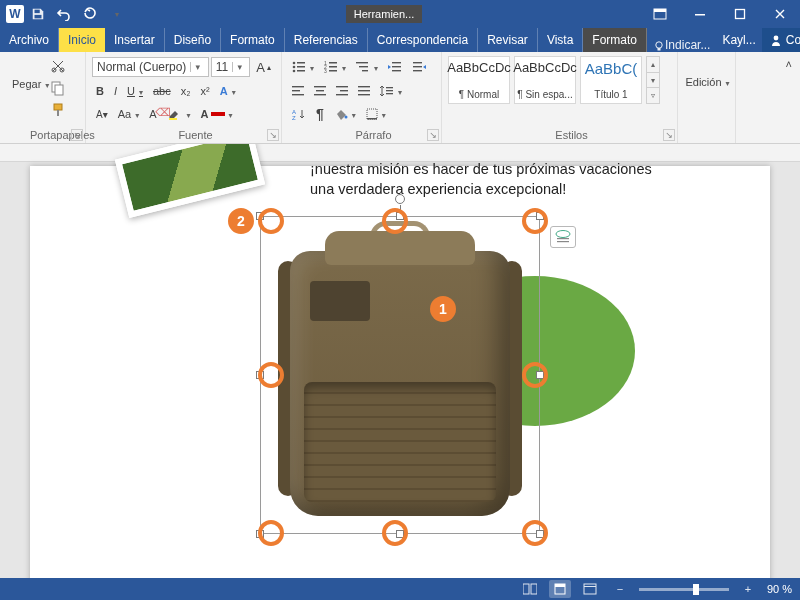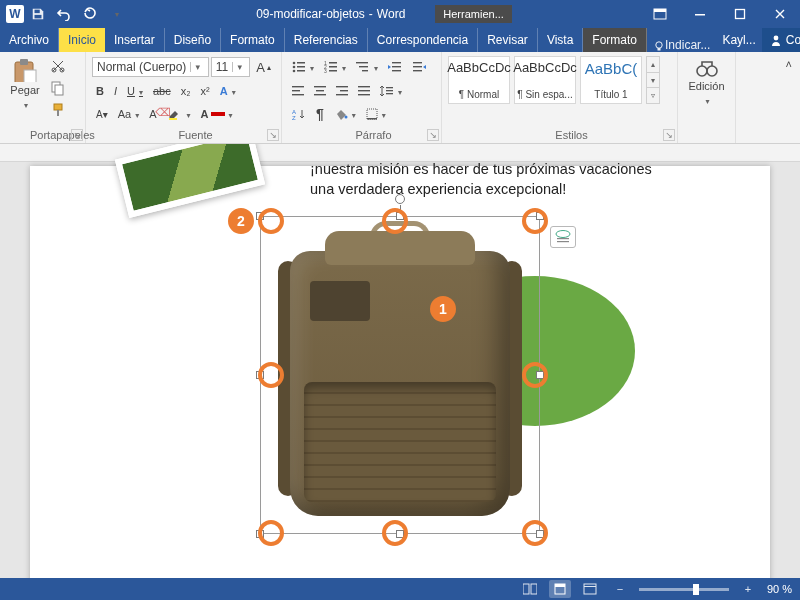--- a/index.html
+++ b/index.html
@@ -32,21 +32,21 @@
   .group .label { text-align: center; font-size: 11px; color: #666; padding-top: 2px; margin-left: 24px; }
   .group .launcher { position: absolute; right: 2px; bottom: 2px; font-size: 9px; color: #888; width: 12px; height: 12px; border: 1px solid #ccc; display: flex; align-items: center; justify-content: center; }
   .rbtn { border: 1px solid transparent; padding: 1px 3px; border-radius: 2px; display: inline-flex; align-items: center; gap: 2px; }
   .combo { display: inline-flex; align-items: center; background: #fff; border: 1px solid #c0c0c0; height: 20px; font-size: 12px; }
   .combo span { padding: 0 4px; }
   .combo .dd { width: 14px; text-align: center; border-left: 1px solid #c0c0c0; color: #666; font-size: 9px; }
   .row { display: flex; align-items: center; gap: 2px; height: 22px; }
 
   
   .clipboard-main { display: flex; gap: 2px; }
-  .paste { width: 38px; height: 56px; display: flex; flex-direction: column; align-items: center; justify-content: flex-start; gap: 2px; }
+  .paste { width: 38px; height: 56px; display: flex; flex-direction: row; align-items: center; justify-content: flex-start; gap: 2px; }
 
   
   .style-item { width: 62px; height: 48px; border: 1px solid #d8d8d8; background: #fff; display: flex; flex-direction: column; align-items: center; justify-content: space-between; padding: 3px 0; margin-right: 2px; }
   .style-item .prev { font-size: 13px; color: #333; }
   .style-item .name { font-size: 10px; color: #444; }
   .gallery-scroll { width: 14px; height: 48px; border: 1px solid #d0d0d0; display: flex; flex-direction: column; }
   .gallery-scroll div { flex: 1; display: flex; align-items: center; justify-content: center; font-size: 8px; color: #666; border-bottom: 1px solid #d0d0d0; }
   .gallery-scroll div:last-child { border-bottom: none; }
 
   
@@ -119,25 +119,20 @@
         </svg>
     </div>
     <div class="qbtn">
       <svg width="14" height="14" viewBox="0 0 14 14">
           <path fill="none" stroke="#fff" stroke-width="1.6" d="M4 2a5 5 0 1 1-2 4M4 2l-2 3M4 2l3 2"></path>
         </svg>
     </div>
     <div class="qbtn chev"></div>
   </div>
   <div class="title-center">
-    <div class="doc-title">
-      <span>09-modificar-objetos</span>
-      <span>-</span>
-      <span>Word</span>
-    </div>
     <div class="context-tab">Herramien...</div>
   </div>
   <div class="winctrl">
     <div>
         <svg width="14" height="12">
           <rect x="1" y="1" width="12" height="10" fill="none" stroke="#fff"></rect>
           <rect x="1" y="1" width="12" height="3" fill="#fff"></rect>
         </svg>
       </div>
     <div>
@@ -412,21 +407,21 @@
           <div>▴</div>
           <div>▾</div>
           <div>▿</div>
         </div>
     </div>
     <div class="label">Estilos</div>
     <div class="launcher">↘</div>
   </div>
 
   <div class="group" style="width:58px">
-    <div class="rbtn" style="flex-direction:column;height:52px;justify-content:center">
+    <div class="rbtn" style="flex-direction:row;height:52px;justify-content:center">
       <svg width="22" height="20">
           <circle cx="6" cy="13" r="5" fill="none" stroke="#555" stroke-width="1.6"></circle>
           <circle cx="16" cy="13" r="5" fill="none" stroke="#555" stroke-width="1.6"></circle>
           <path d="M6 8V4h10v4" stroke="#555" fill="none" stroke-width="1.6"></path>
         </svg>
       <span>Edición</span>
         <span class="chev"></span>
     </div>
     <div class="label">&nbsp;</div>
   </div>

